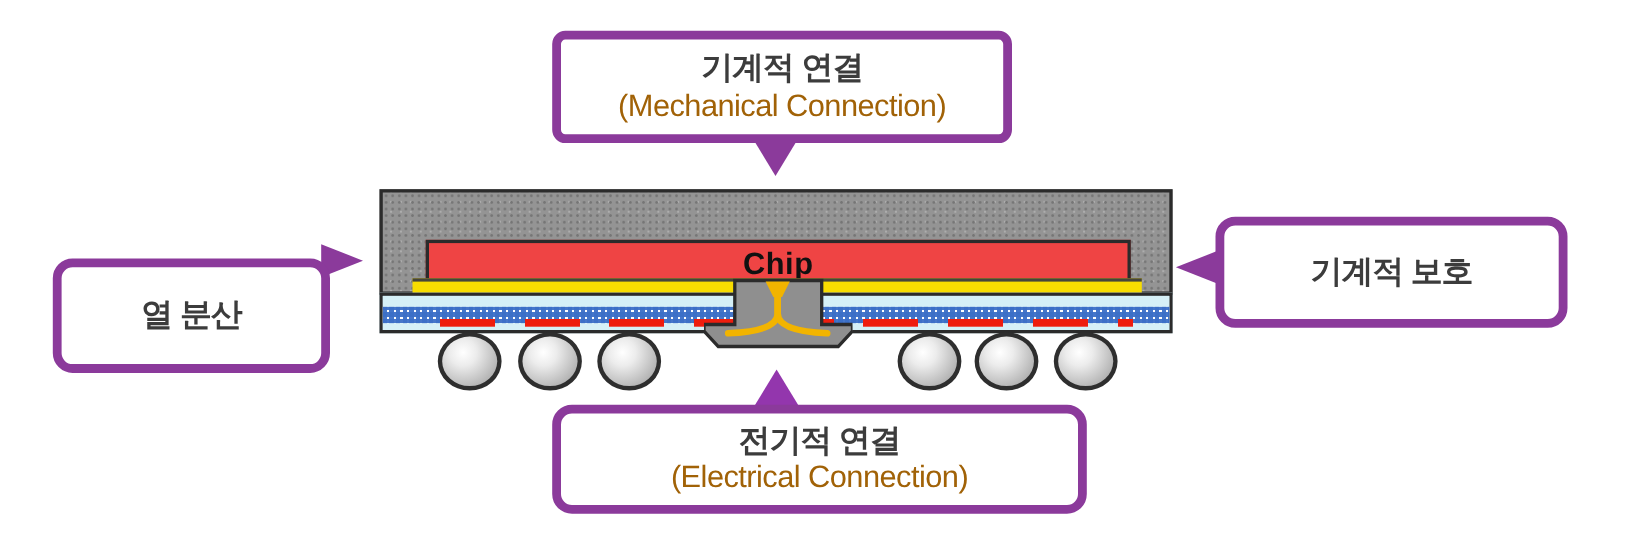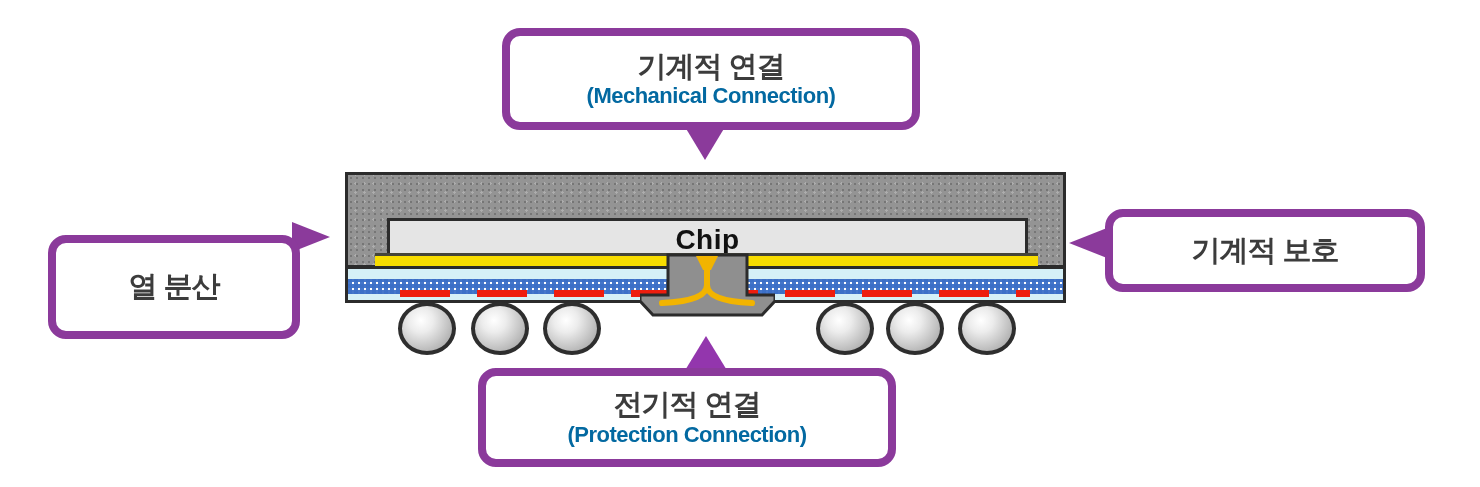--- a/index.html
+++ b/index.html
@@ -13,26 +13,26 @@
   .callout {
     position:absolute; background:#ffffff;
     border:8px solid #8b3a9b; border-radius:18px;
     display:flex; flex-direction:column; align-items:center; justify-content:center;
     text-align:center; z-index:3;
   }
   .callout .ko {
     font-size:29px; font-weight:700; color:#3c3c3c; letter-spacing:-1px; line-height:1.15;
   }
   .callout .en {
-    font-size:22px; font-weight:700; color:#0369a1; letter-spacing:-0.5px; line-height:1.15;
+    font-size:28px; font-weight:400; color:#a16207; letter-spacing:-0.5px; line-height:1.15;
   }
-  .callout-top    { left:502px; top:28px;  width:418px; height:102px; }
+  .callout-top    { left:502px; top:28px;  width:418px; height:102px;border-radius:12px; }
   .callout-left   { left:48px;  top:192px; width:252px; height:104px;margin-top:43px; }
-  .callout-right  { left:1105px;top:209px; width:320px; height:83px;align-items:center;  }
-  .callout-bottom { left:478px; top:368px; width:418px; height:99px;  }
+  .callout-right  { left:1105px;top:197px; width:320px; height:101px;align-items:center;  }
+  .callout-bottom { left:502px; top:368px; width:486px; height:99px;  }
 
   .tail { position:absolute; width:0; height:0; z-index:2; }
   .tail-down {
     left:682px; top:122px;
     border-left:23px solid transparent; border-right:23px solid transparent;
     border-top:38px solid #8b3a9b;
   }
   .tail-up {
     left:684px; top:336px;
     border-left:22px solid transparent; border-right:22px solid transparent;
@@ -57,21 +57,21 @@
     background-color:#949494;
     background-image:
       radial-gradient(#767676 1px, transparent 1.4px),
       radial-gradient(#adadad 1px, transparent 1.4px);
     background-size:6px 6px, 9px 9px;
     background-position:0 0, 3px 4px;
     border:3px solid #2b2b2b;
   }
   .cavity {
     position:absolute; left:42px; top:46px; width:641px; height:40px;
-    background:#e5e5e5; border:3px solid #2b2b2b;
+    background:#ef4444; border:3px solid #2b2b2b;
     display:flex; align-items:center; justify-content:center;
   }
   .chip-label {
     font-size:28px; font-weight:600; color:#111111; letter-spacing:0.5px;
     position:relative; top:2px;
   }
   .tape {
     position:absolute; left:30px; top:81px; width:663px; height:14px;
     background:#f8dd00; border-top:3px solid #45453a;
   }
@@ -121,21 +121,21 @@
   <div class="callout callout-left">
     <div class="ko">열 분산</div>
   </div>
 
   <div class="callout callout-right">
     <div class="ko">기계적 보호</div>
   </div>
 
   <div class="callout callout-bottom">
     <div class="ko">전기적 연결</div>
-    <div class="en">(Protection Connection)</div>
+    <div class="en">(Electrical Connection)</div>
   </div>
 
   <div class="package">
 
     <div class="mold"></div>
 
     <div class="cavity">
       <span class="chip-label">Chip</span>
     </div>
 

